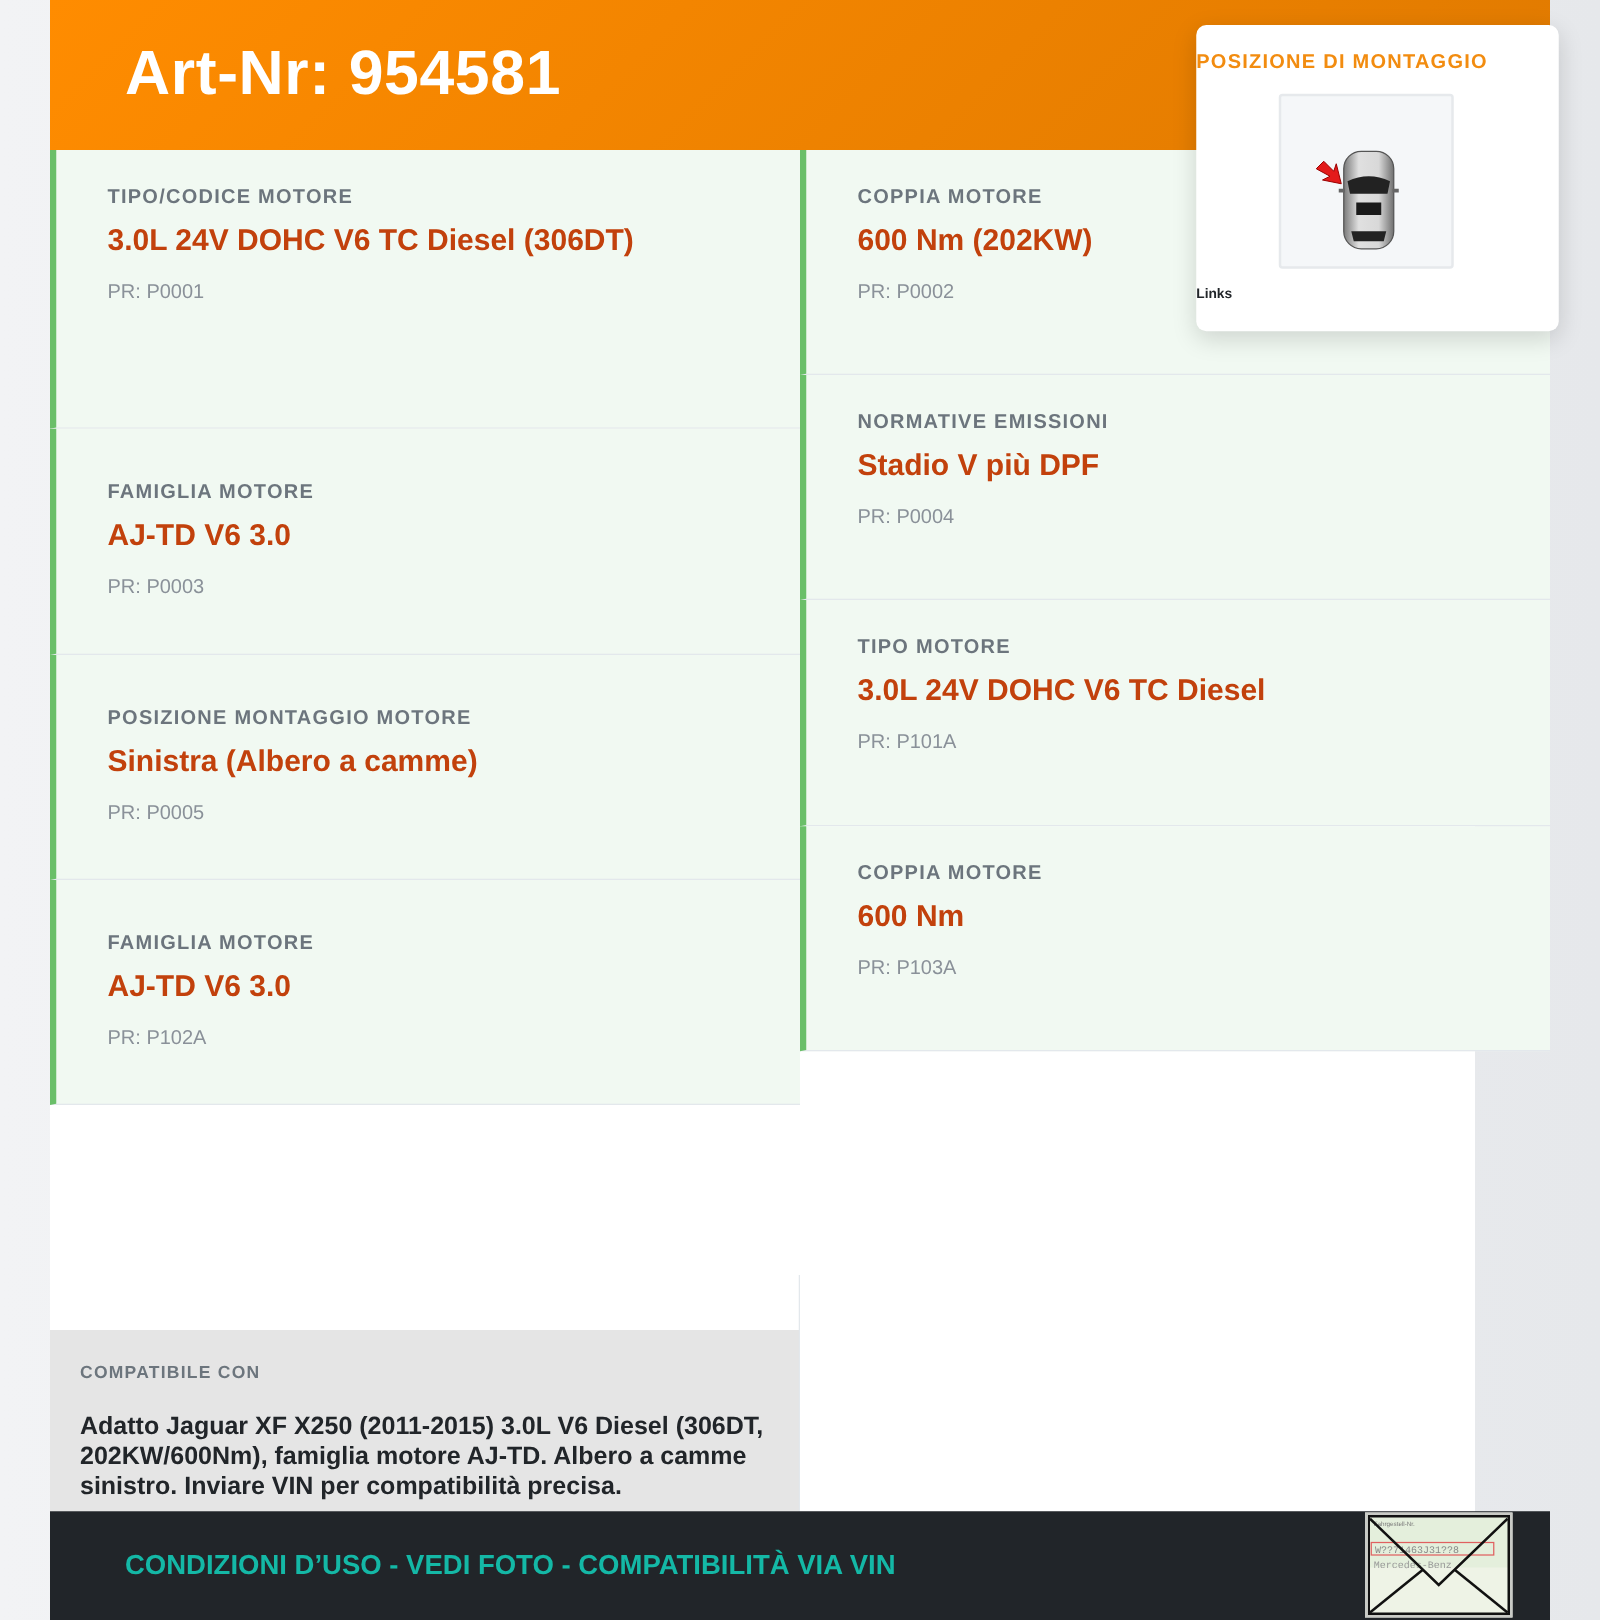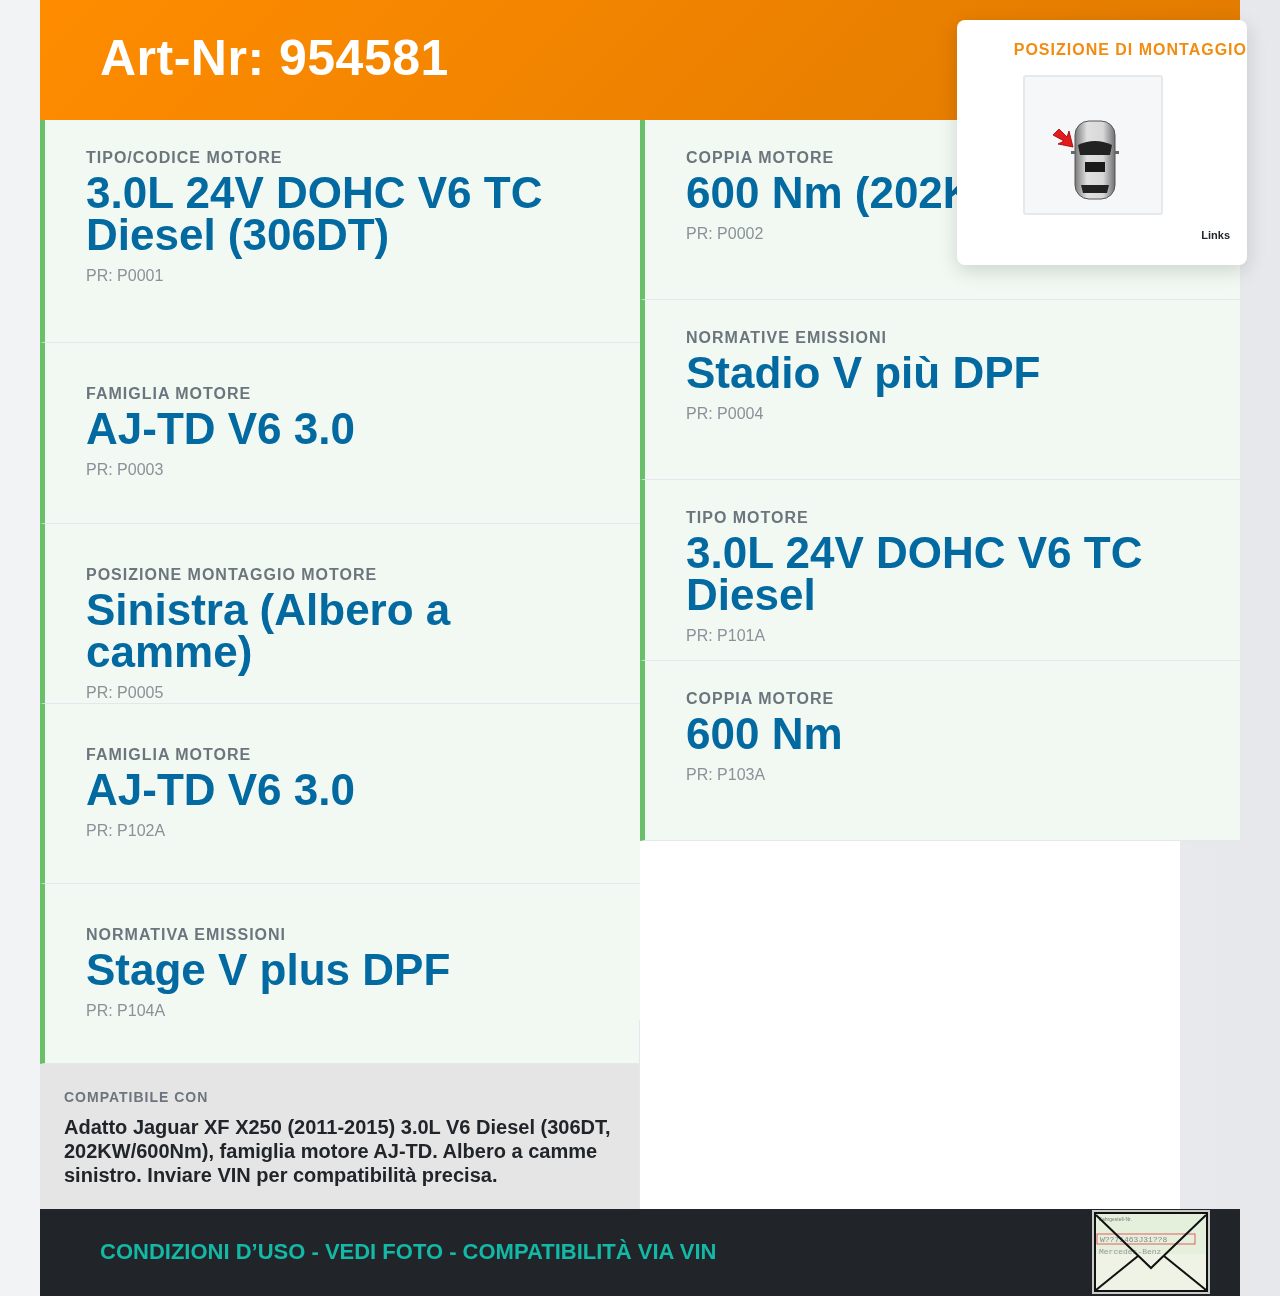--- a/index.html
+++ b/index.html
@@ -34,59 +34,59 @@
     background: #f1f9f2;
     border-left: 5px solid #6abf69;
     border-bottom: 1px solid #e3e8ec;
     padding: 29px 0 0 41px;
   }
   .cell .label {
     font-size: 16px; font-weight: 700; color: #6c757d;
     letter-spacing: 1px; text-transform: uppercase; line-height: 18px;
   }
   .cell .value {
-    font-size: 44px; font-weight: 700; color: #0369a1;
+    font-size: 24px; font-weight: 700; color: #c2410c;
     line-height: 42px; margin-top: 5px; padding-right: 30px;
   }
   .cell .code {
     font-size: 16px; color: #8a9199; line-height: 18px; margin-top: 11px;
   }
   .compat {
     position: absolute; left: 0; top: 1064px; width: 600px; height: 145px;
     background: #e5e5e5; border-right: 1px solid #e3e8ec;
     padding: 25px 24px 0 24px;
   }
   .compat .label {
     font-size: 14px; font-weight: 700; color: #6c757d; letter-spacing: 1px;
     line-height: 16px;
   }
   .compat .text {
     font-size: 20px; font-weight: 700; color: #212529; line-height: 24px;
-    margin-top: 10px;
+    margin-top: 24px;
   }
   .right-empty-divider {
     position: absolute; left: 599px; top: 1020px; width: 1px; height: 189px; background: #e3e8ec;
   }
   .footer {
     position: absolute; left: 0; top: 1209px; width: 1200px; height: 87px;
     background: #212529;
   }
   .footer-text {
     position: absolute; left: 60px; top: 30px;
     font-size: 22px; font-weight: 700; color: #14b8a6; line-height: 26px;
   }
   .vin-thumb {
     position: absolute; left: 1052px; top: 1px; width: 118px; height: 84px;
     background: #f4f6f0; border: 2px solid #c9cbc6; overflow: hidden;
   }
   .popup {
     position: absolute; left: 957px; top: 20px; width: 290px; height: 245px;
     background: #ffffff; border-radius: 8px;
     box-shadow: 0 6px 20px rgba(0,0,0,0.15);
-    text-align: right;
+    text-align: left;
   }
   .popup-title {
     margin-top: 21px; font-size: 16px; font-weight: 700; color: #f28c10;
     letter-spacing: 1px; line-height: 18px;
   }
   .popup-img {
     position: absolute; left: 66px; top: 55px; width: 140px; height: 140px;
     background: #f5f7f9; border: 2px solid #e6e9ec; border-radius: 3px;
   }
   .popup-caption {
@@ -117,25 +117,20 @@
       </div>
       <div class="cell" style="height:180px;padding-top:42px">
         <div class="label">POSIZIONE MONTAGGIO MOTORE</div>
         <div class="value">Sinistra (Albero a camme)</div>
         <div class="code">PR: P0005</div>
       </div>
       <div class="cell" style="height:180px;padding-top:42px">
         <div class="label">FAMIGLIA MOTORE</div>
         <div class="value">AJ-TD V6 3.0</div>
         <div class="code">PR: P102A</div>
-      </div>
-      <div class="cell" style="height:180px;padding-top:42px">
-        <div class="label">NORMATIVA EMISSIONI</div>
-        <div class="value">Stage V plus DPF</div>
-        <div class="code">PR: P104A</div>
       </div>
     </div>
 
     <div class="col right">
       <div class="cell" style="height:180px">
         <div class="label">COPPIA MOTORE</div>
         <div class="value" style="white-space:nowrap">600 Nm (202KW)</div>
         <div class="code">PR: P0002</div>
       </div>
       <div class="cell" style="height:180px">

